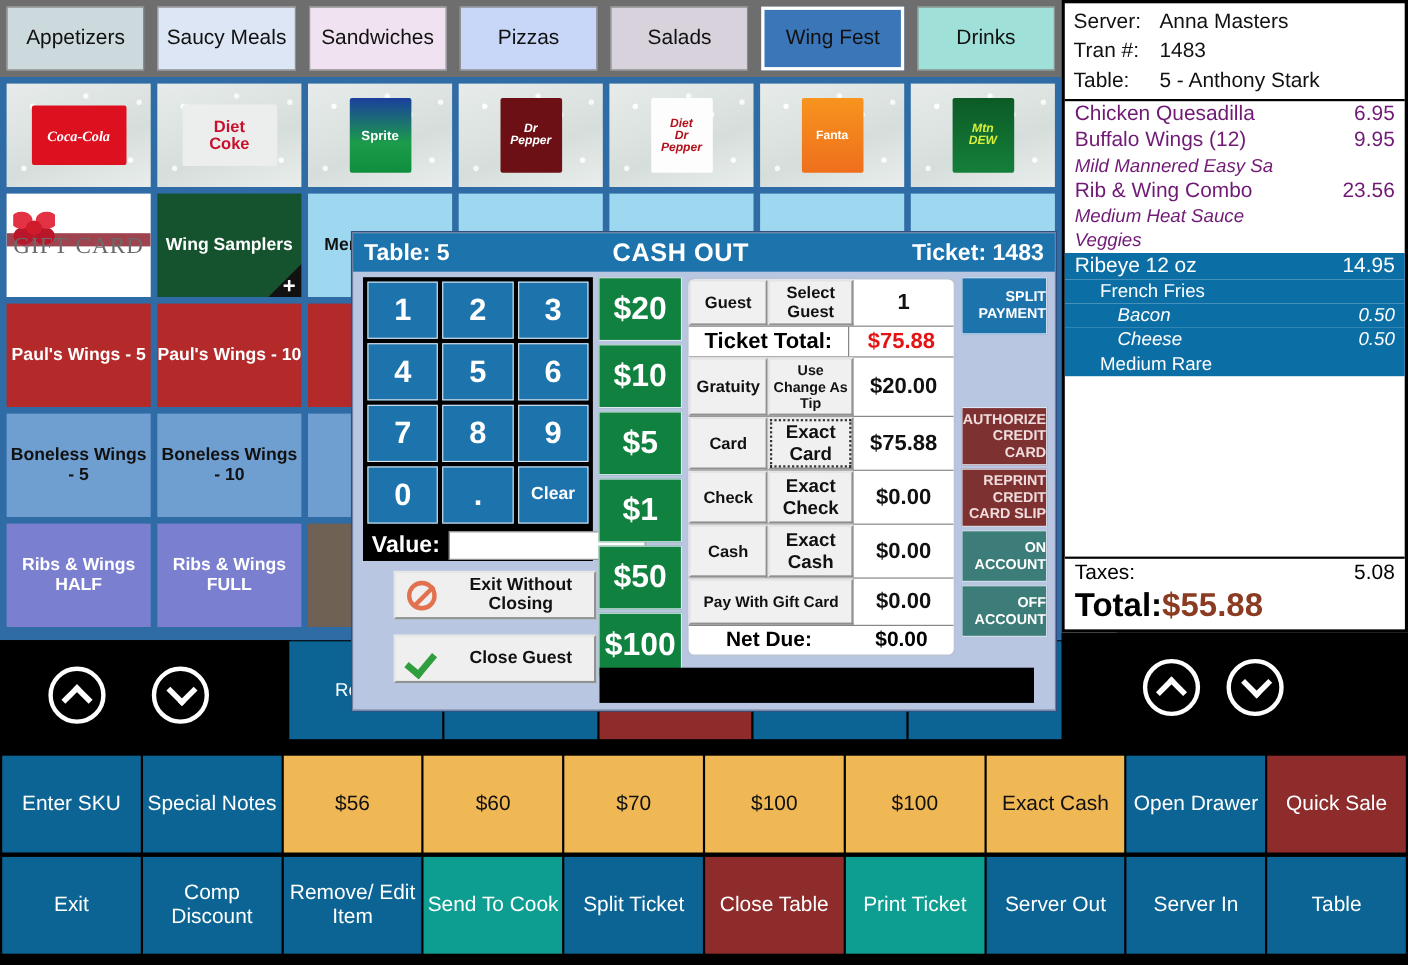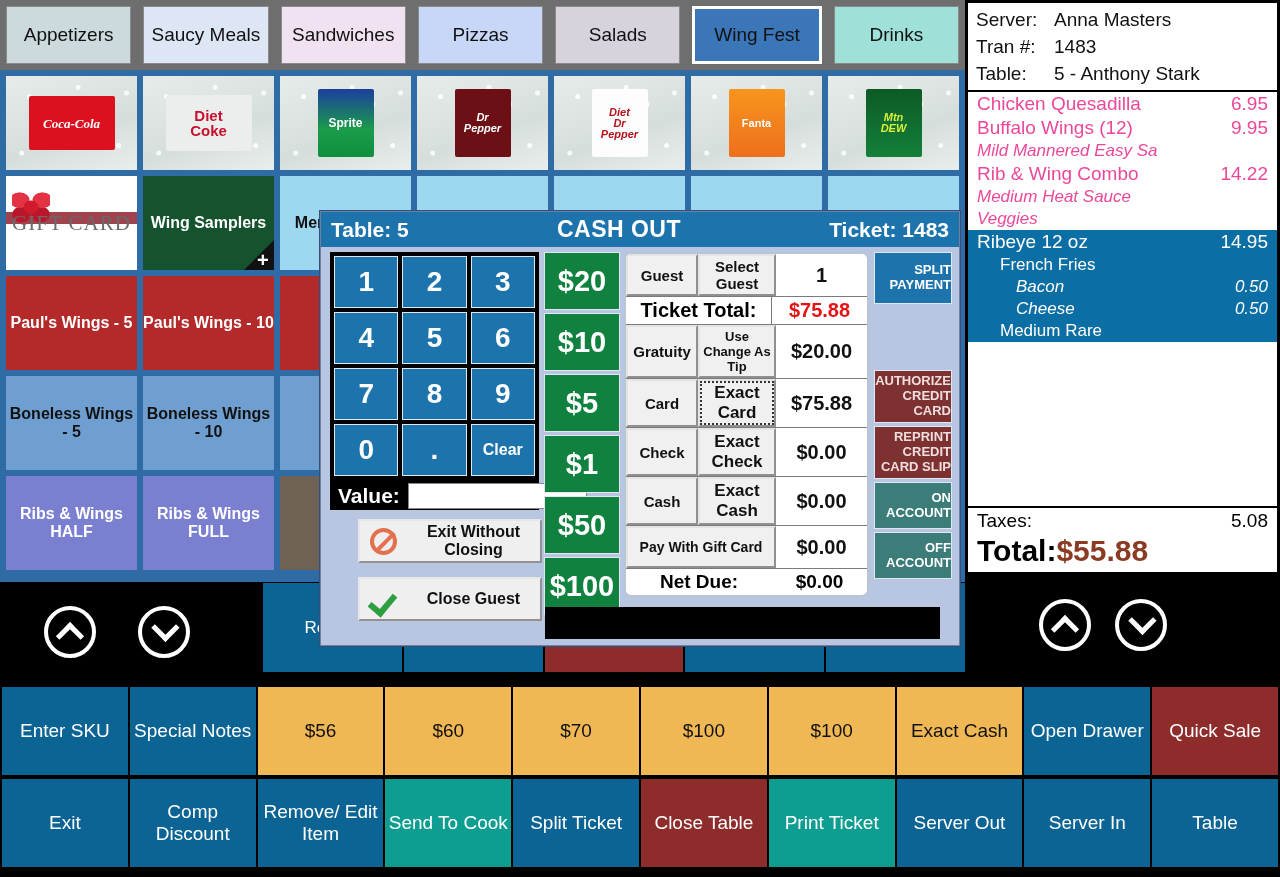--- a/index.html
+++ b/index.html
@@ -137,21 +137,21 @@
   .b-teal { background:#0e9e91; color:#fff; }
 
   
   .orderpanel { position:absolute; left:965px; top:0; width:315px; height:575px;
                 background:#fff; border:3px solid #000; }
   .ohead { padding:4px 8px 2px 8px; border-bottom:2px solid #000; }
   .orow { display:flex; font-size:19px; line-height:1.42; color:#111; }
   .orow .lab { width:78px; }
   .oitems { padding:0; }
   .oline { display:flex; justify-content:space-between; align-items:baseline;
-           font-size:19px; padding:1px 9px 1px 9px; color:#ec4899; }
+           font-size:19px; padding:1px 9px 1px 9px; color:#701a75; }
   .oline.mod { font-style:italic; font-size:17px; }
   .oline.sel, .oline.selmod, .oline.selmod2 { background:#0b6ea4; color:#fff; }
   .oline.selmod { font-size:17px; padding-left:32px; }
   .oline.selmod2 { font-style:italic; font-size:17px; padding-left:48px; }
   .ototals { position:absolute; left:0; bottom:0; width:100%; border-top:2px solid #000; background:#fff; }
   .taxrow { display:flex; justify-content:space-between; font-size:19px; padding:2px 9px; }
   .totrow { display:flex; justify-content:flex-start; align-items:baseline; padding:0 9px 4px 9px; }
   .totrow .tl { font-size:30px; font-weight:700; }
   .totrow .tv { font-size:30px; font-weight:700; color:#8a3b22; }
 
@@ -395,21 +395,21 @@
       <div class="oline">
           <span>Buffalo Wings (12)</span>
           <span>9.95</span>
         </div>
       <div class="oline mod">
           <span>Mild Mannered Easy Sa</span>
           <span></span>
         </div>
       <div class="oline">
           <span>Rib &amp; Wing Combo</span>
-          <span>14.22</span>
+          <span>23.56</span>
         </div>
       <div class="oline mod">
           <span>Medium Heat Sauce</span>
           <span></span>
         </div>
       <div class="oline mod">
           <span>Veggies</span>
           <span></span>
         </div>
       <div class="oline sel">

